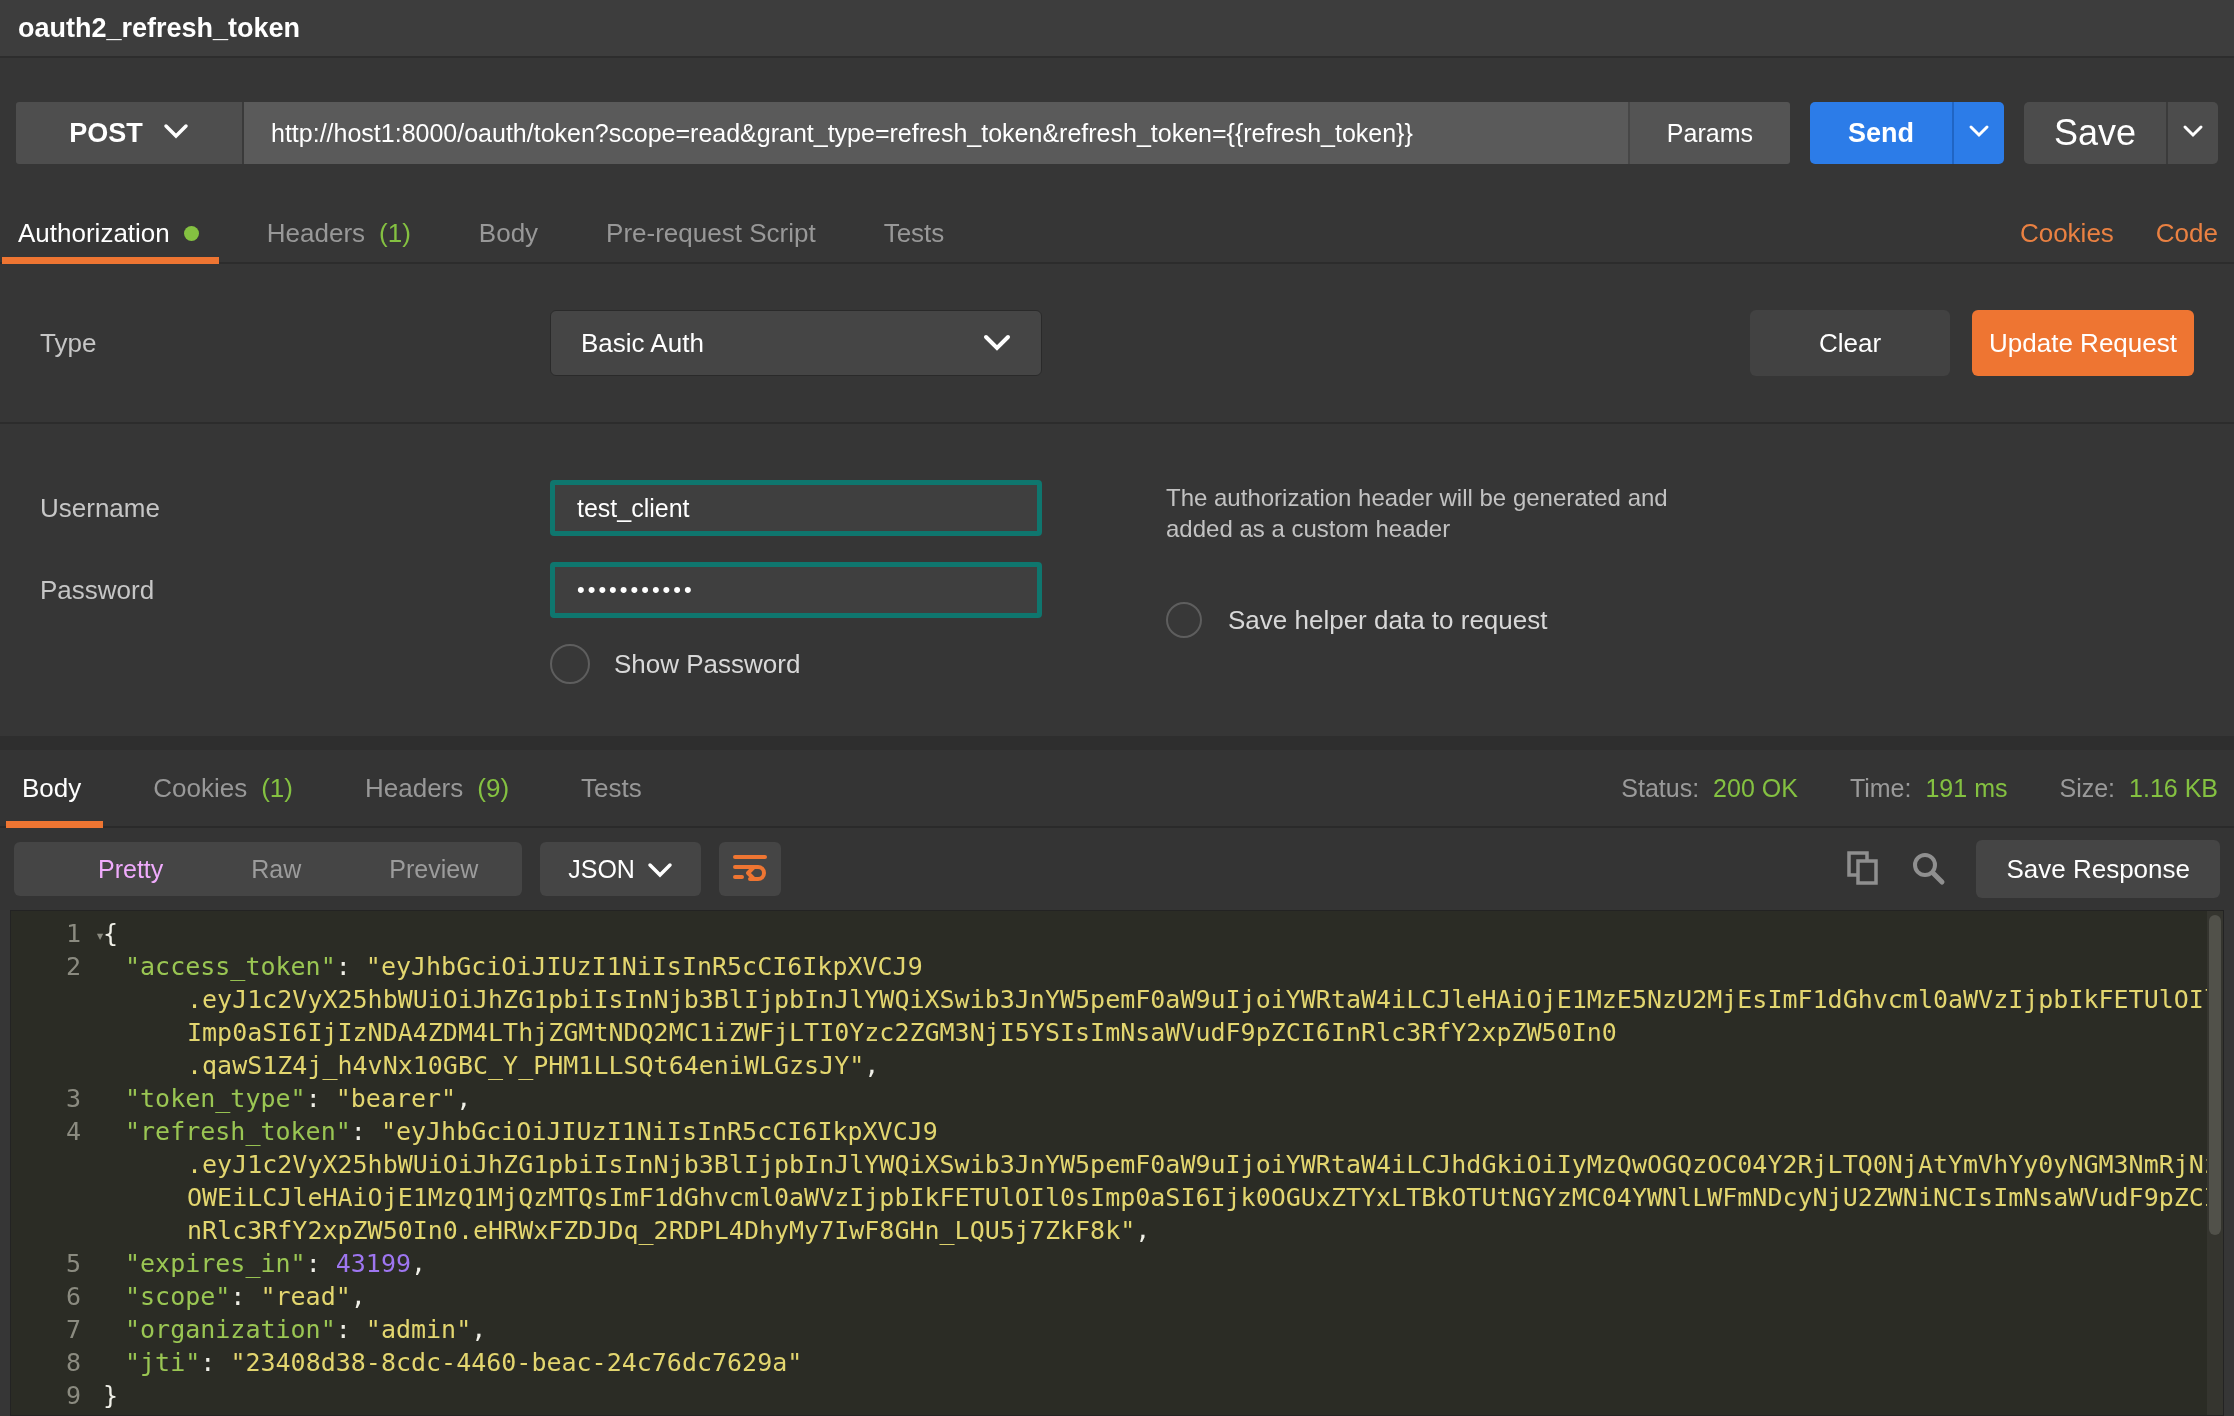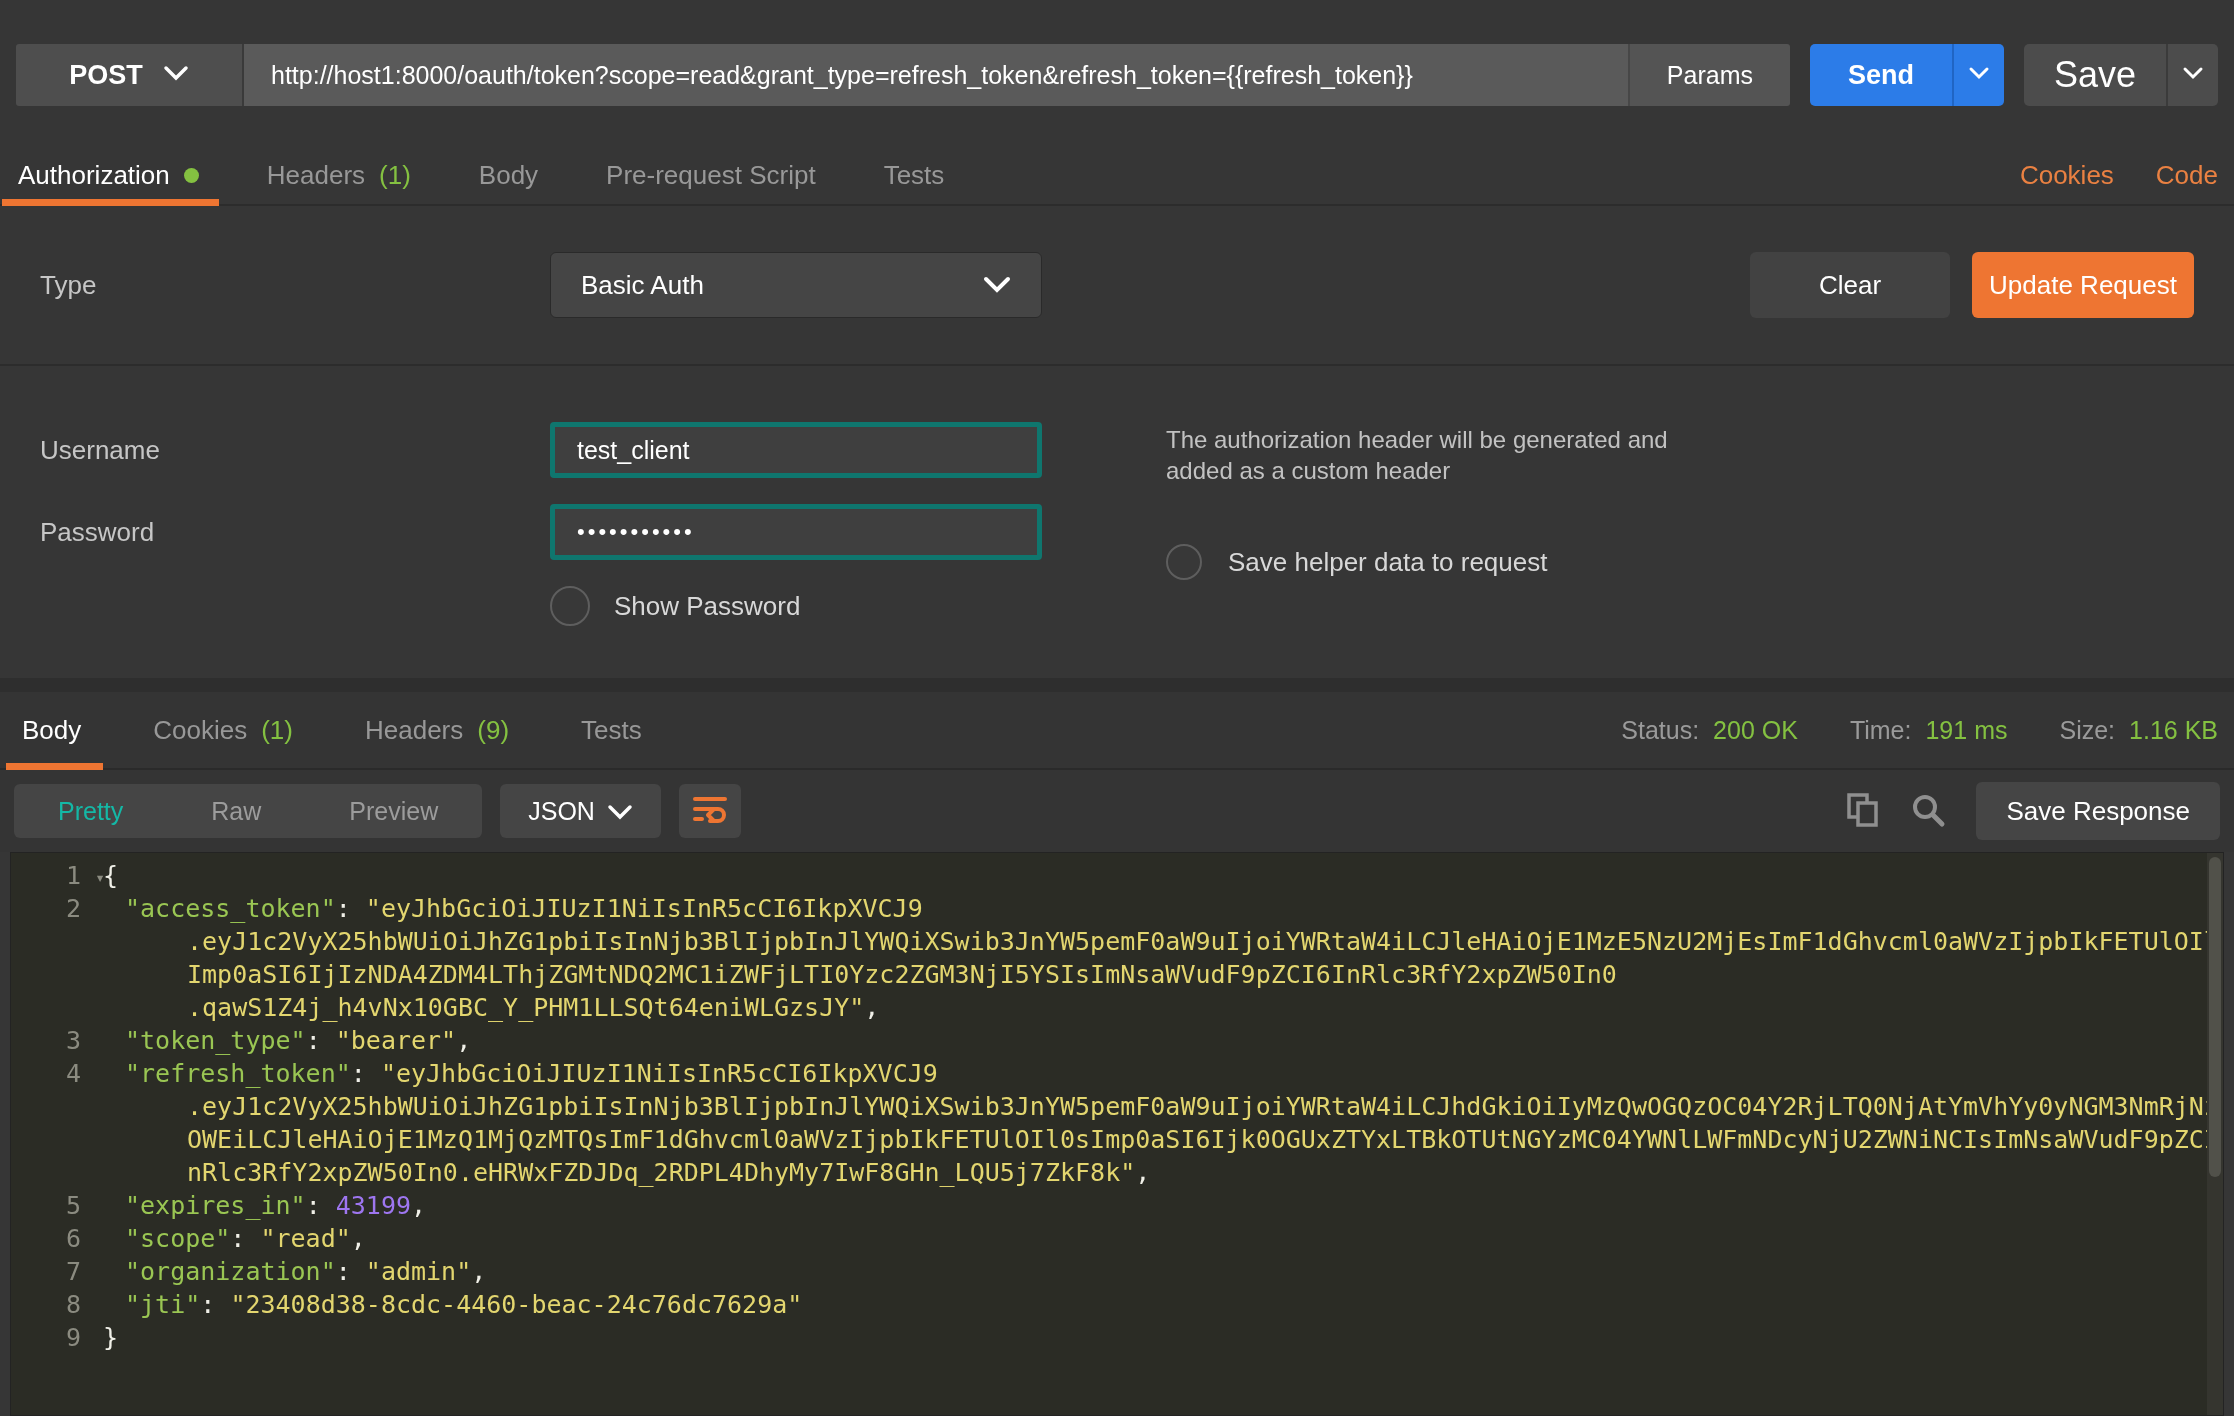--- a/index.html
+++ b/index.html
@@ -93,21 +93,21 @@
   .resp-meta { margin-left:auto; display:flex; align-items:center; gap:52px; }
   .meta-pair { display:flex; gap:14px; font-size:25px; }
   .meta-label { color:#9a9a9a; }
   .meta-value { color:var(--success-green,#84c141); }
 
   .resp-toolbar { flex:0 0 78px; padding:12px 14px; display:flex; align-items:center; gap:18px;
     background:#343434; }
   .view-group { display:flex; height:54px; background:#454545; border-radius:6px; overflow:hidden; }
   .view-btn { padding:0 44px; display:flex; align-items:center; font-size:25px; color:#9c9c9c;
     background:transparent; border:none; cursor:pointer; font-family:inherit; }
-  .view-btn.active { color:#14b8a6; }
+  .view-btn.active { color:#f0abfc;margin-left:40px; }
   .json-box { height:54px; background:#454545; border-radius:6px; display:flex; align-items:center;
     gap:12px; padding:0 28px; font-size:25px; color:#fff; cursor:pointer; }
   .wrap-box { height:54px; width:62px; background:#454545; border-radius:6px; display:flex;
     align-items:center; justify-content:center; cursor:pointer; }
   .toolbar-right { margin-left:auto; display:flex; align-items:center; gap:30px; }
   .icon-btn { background:none; border:none; cursor:pointer; display:flex; align-items:center; }
   .save-response-btn { height:58px; background:#454545; border:none; border-radius:6px;
     padding:0 30px; color:#fff; font-size:26px; cursor:pointer; font-family:inherit; }
 
   
@@ -128,20 +128,23 @@
   .tok-p { color:#f0f0e8; }
   .code-scrollbar { position:absolute; top:0; right:0; bottom:0; width:16px; background:#35352f; }
   .code-thumb { position:absolute; top:4px; right:2px; width:12px; height:320px;
     background:#51514a; border-radius:6px; }
 </style>
 </head>
 <body>
 
 <div class="app">
 
+  <div class="titlebar">
+    <div class="title">oauth2_refresh_token</div>
+  </div>
 
   <div class="request-bar">
     <div class="method-select">
       <span class="method-label">POST</span>
       <span>
         <svg width="26" height="16" viewBox="0 0 26 16">
             <path d="M3 3l10 10L23 3" stroke="#fff" stroke-width="3.5" fill="none" stroke-linecap="round"></path>
           </svg>
       </span>
     </div>

